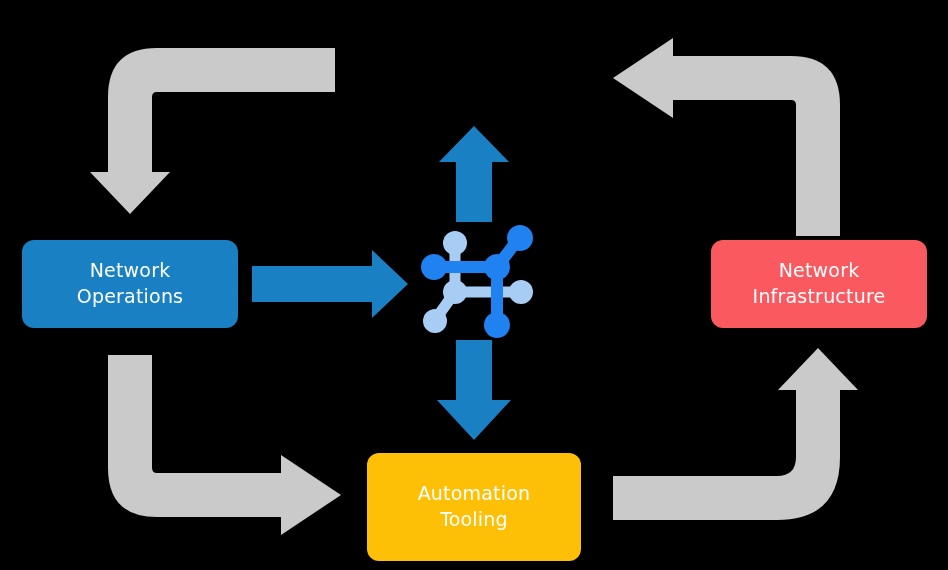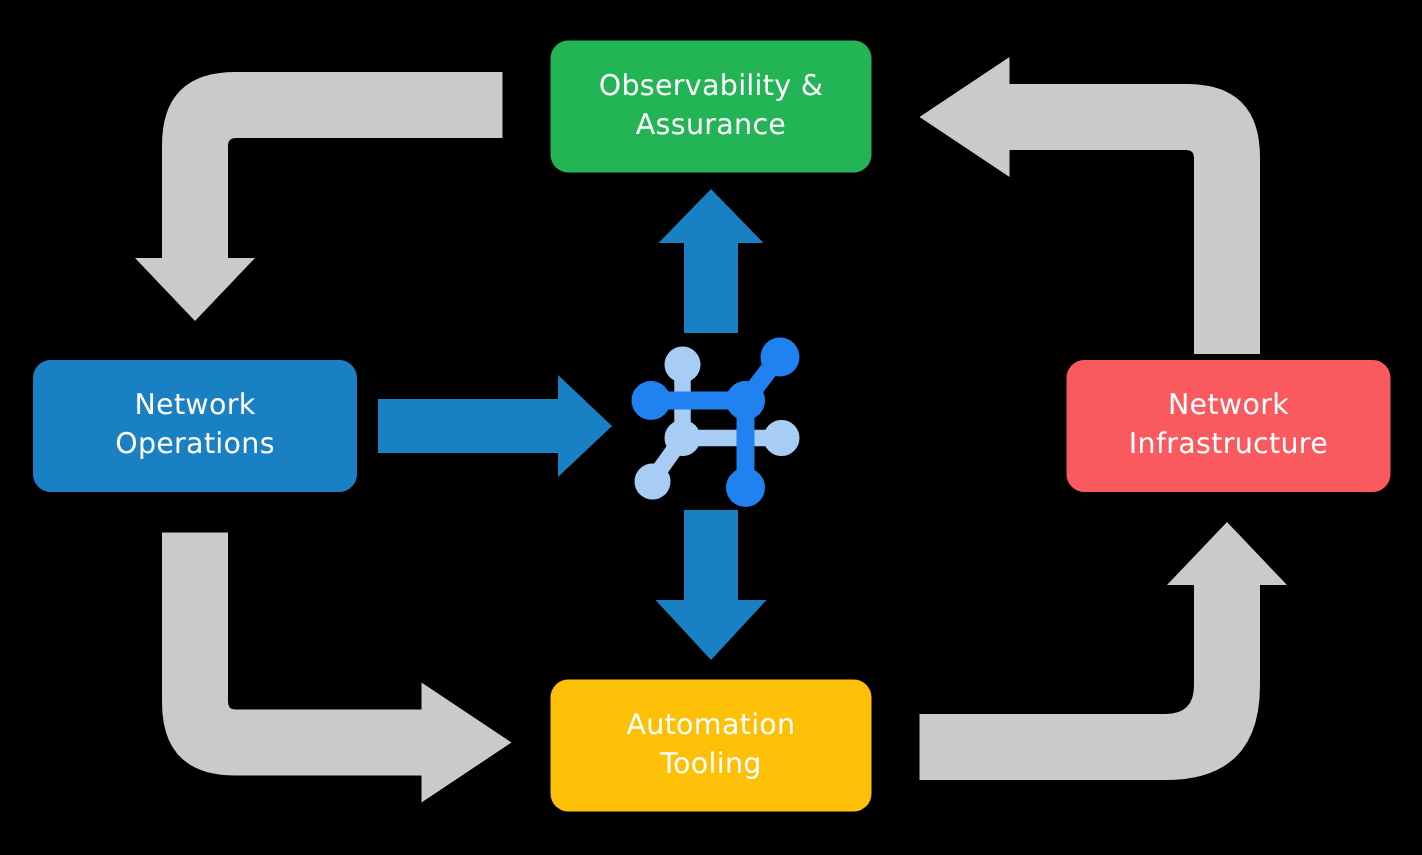--- a/index.html
+++ b/index.html
@@ -28,21 +28,21 @@
     font-family: "DejaVu Sans", sans-serif;
     letter-spacing: 0.2px;
     box-sizing: border-box;
     padding: 6px 10px;
   }
   .node-label { white-space: pre-line; display: block; }
 
   #box-observability { left: 367px; top: 27px;  width: 214px; height: 88px; background: #22b455; }
   #box-operations    { left: 22px;  top: 240px; width: 216px; height: 88px; background: #1a80c4; }
   #box-infrastructure{ left: 711px; top: 240px; width: 216px; height: 88px; background: #fa5a5f; }
-  #box-automation    { left: 367px; top: 453px; width: 214px; height: 88px; background: #fdc007; }
+  #box-automation    { left: 367px; top: 453px; width: 214px; height: 108px; background: #fdc007; }
 
   #arrow-layer {
     position: absolute;
     left: 0; top: 0;
     width: 948px; height: 570px;
     pointer-events: none;
   }
   #icon-layer {
     position: absolute;
     left: 0; top: 0;
@@ -88,24 +88,20 @@
       <circle cx="521" cy="292" r="12" fill="#a8cdf5"></circle>
       <circle cx="435" cy="321" r="12" fill="#a8cdf5"></circle>
 
       <circle cx="434" cy="267" r="13" fill="#1f82f0"></circle>
       <circle cx="497" cy="267" r="13" fill="#1f82f0"></circle>
       <circle cx="520" cy="238" r="13" fill="#1f82f0"></circle>
       <circle cx="497" cy="325" r="13" fill="#1f82f0"></circle>
     </g>
   </svg>
 
-  <div class="node-box" id="box-observability" style="background: rgb(34, 180, 85);">
-    <span class="node-label">Observability &amp;
-Assurance</span>
-  </div>
 
   <div class="node-box" id="box-operations" style="background: rgb(26, 128, 196);">
     <span class="node-label">Network
 Operations</span>
   </div>
 
   <div class="node-box" id="box-infrastructure" style="background: rgb(250, 90, 95);">
     <span class="node-label">Network
 Infrastructure</span>
   </div>

